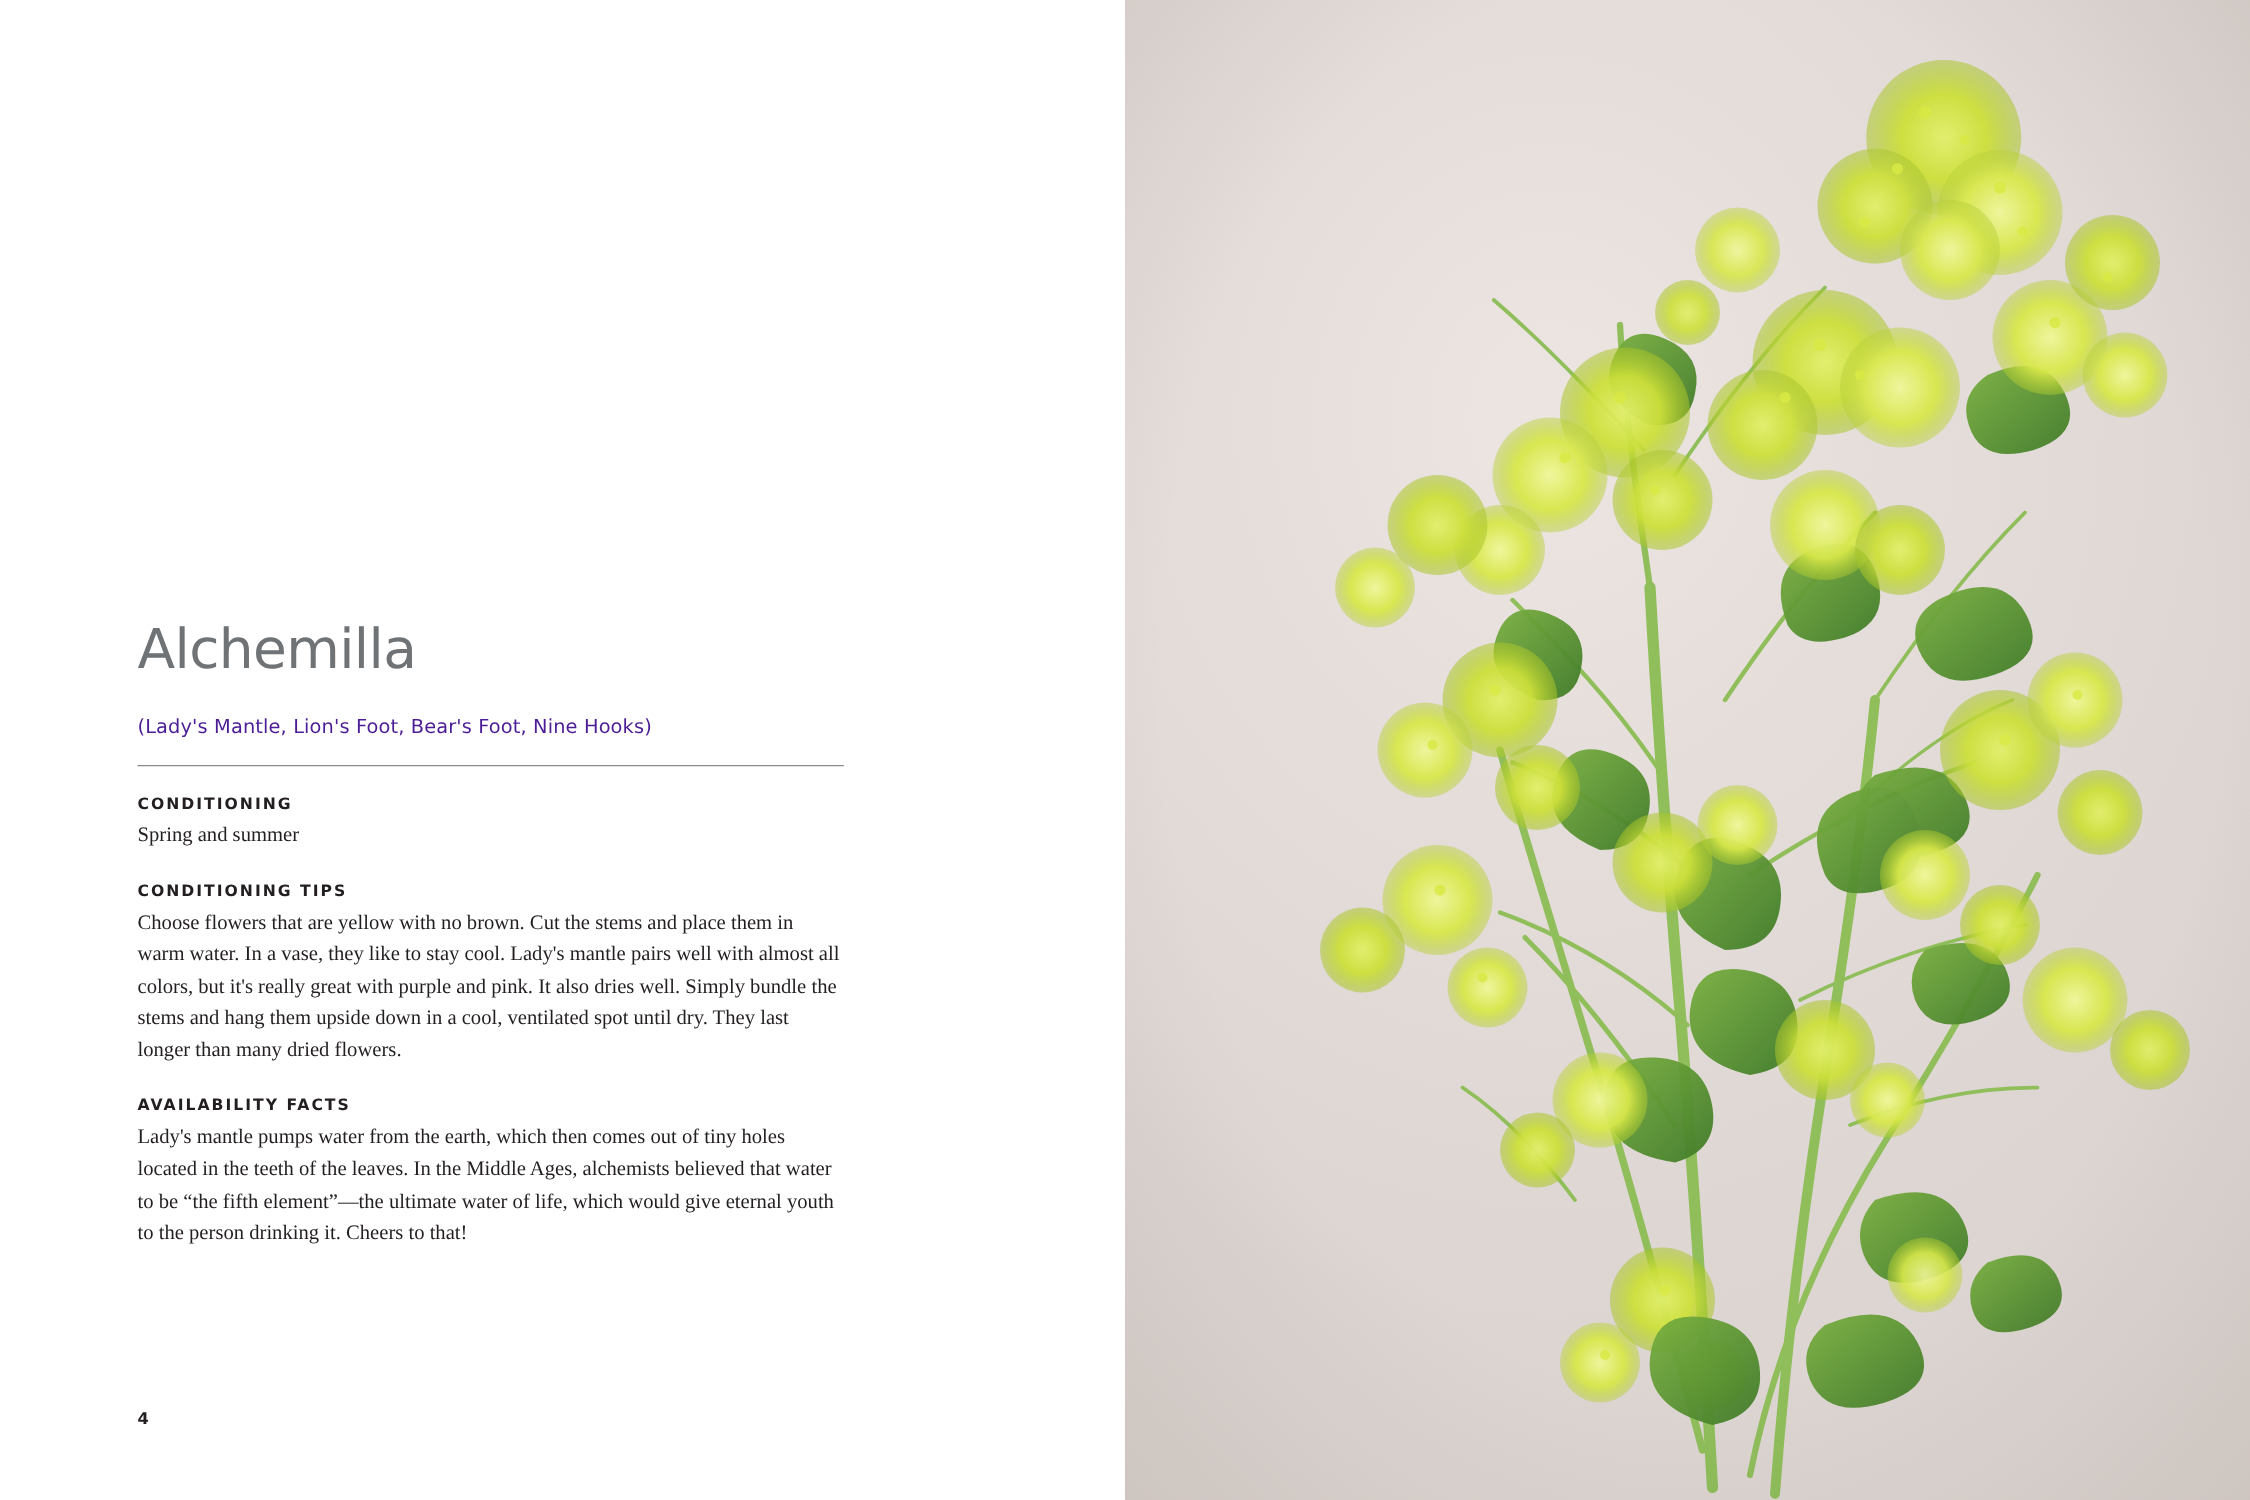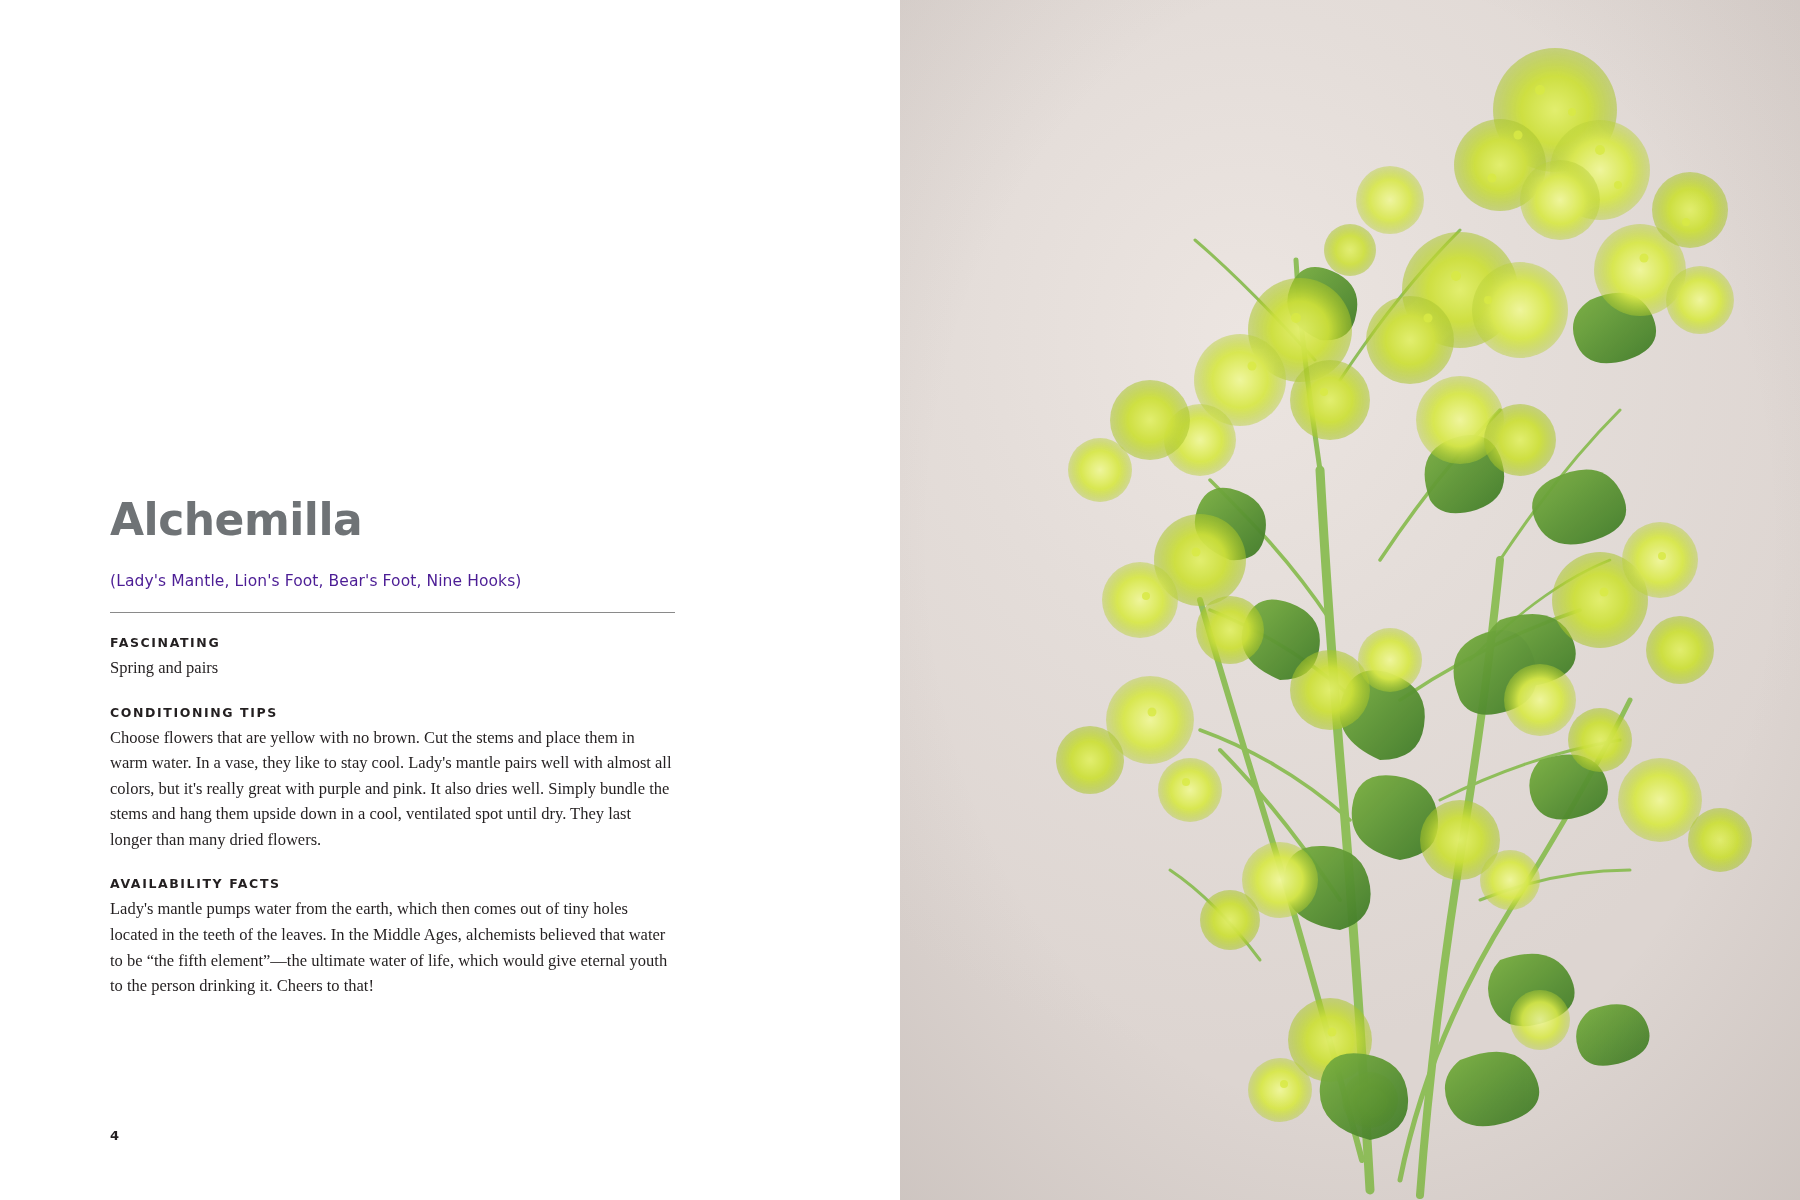--- a/index.html
+++ b/index.html
@@ -26,21 +26,21 @@
     background: #ffffff;
   }
   .text-block {
     position: absolute;
     left: 110px;
     top: 498px;
     width: 565px;
   }
   .plant-title {
     font-family: "DejaVu Sans", sans-serif;
-    font-weight: bold;
+    font-weight: normal;
     font-size: 44px;
     line-height: 1.0;
     color: #6f7376;
     letter-spacing: -0.5px;
     margin-bottom: 30px;
   }
   .plant-subtitle {
     font-family: "DejaVu Sans", sans-serif;
     font-size: 15.5px;
     color: #4c1d95;
@@ -119,22 +119,22 @@
     <div class="text-block">
 
       <h1 class="plant-title">Alchemilla</h1>
 
       <div class="plant-subtitle">(Lady's Mantle, Lion's Foot, Bear's Foot, Nine Hooks)</div>
 
 
       <div class="divider"></div>
 
       <div class="section">
-        <div class="section-head">FASCINATING</div>
-        <div class="section-body">Spring and pairs</div>
+        <div class="section-head">CONDITIONING</div>
+        <div class="section-body">Spring and summer</div>
       </div>
 
       <div class="section">
         <div class="section-head">CONDITIONING TIPS</div>
         <div class="section-body">Choose flowers that are yellow with no brown. Cut the stems and place them in warm water. In a vase, they like to stay cool. Lady's mantle pairs well with almost all colors, but it's really great with purple and pink. It also dries well. Simply bundle the stems and hang them upside down in a cool, ventilated spot until dry. They last longer than many dried flowers.</div>
       </div>
 
       <div class="section">
         <div class="section-head">AVAILABILITY FACTS</div>
         <div class="section-body">Lady's mantle pumps water from the earth, which then comes out of tiny holes located in the teeth of the leaves. In the Middle Ages, alchemists believed that water to be “the fifth element”—the ultimate water of life, which would give eternal youth to the person drinking it. Cheers to that!</div>

